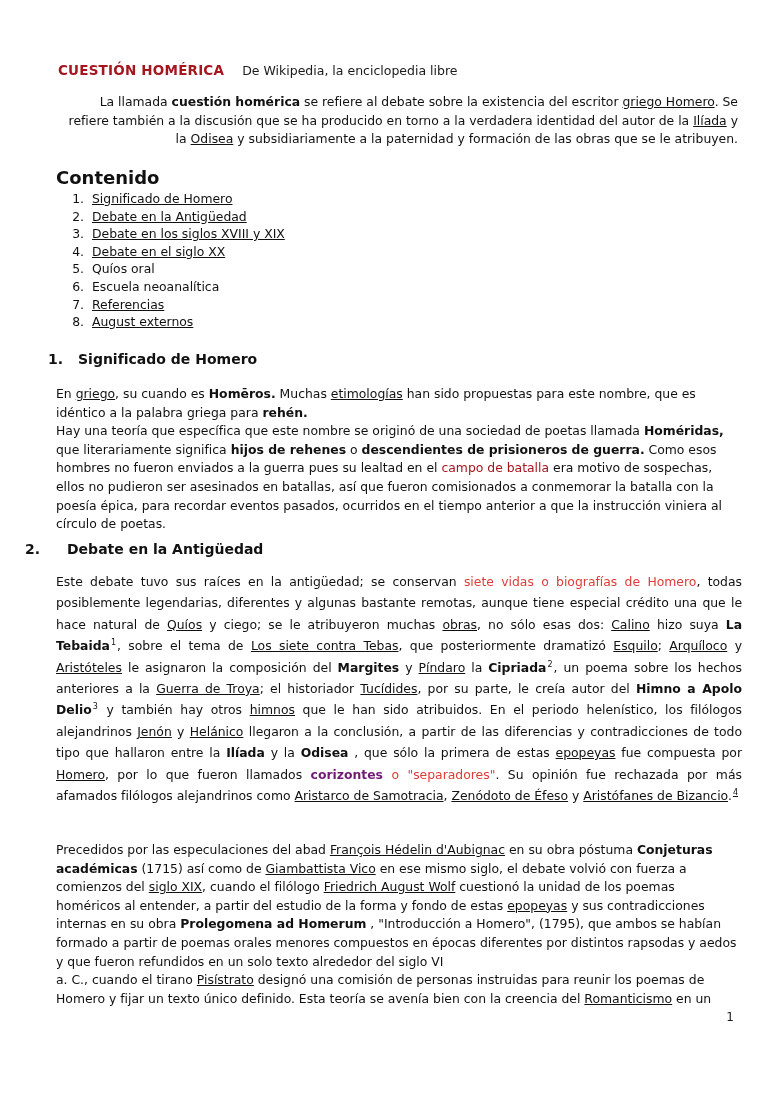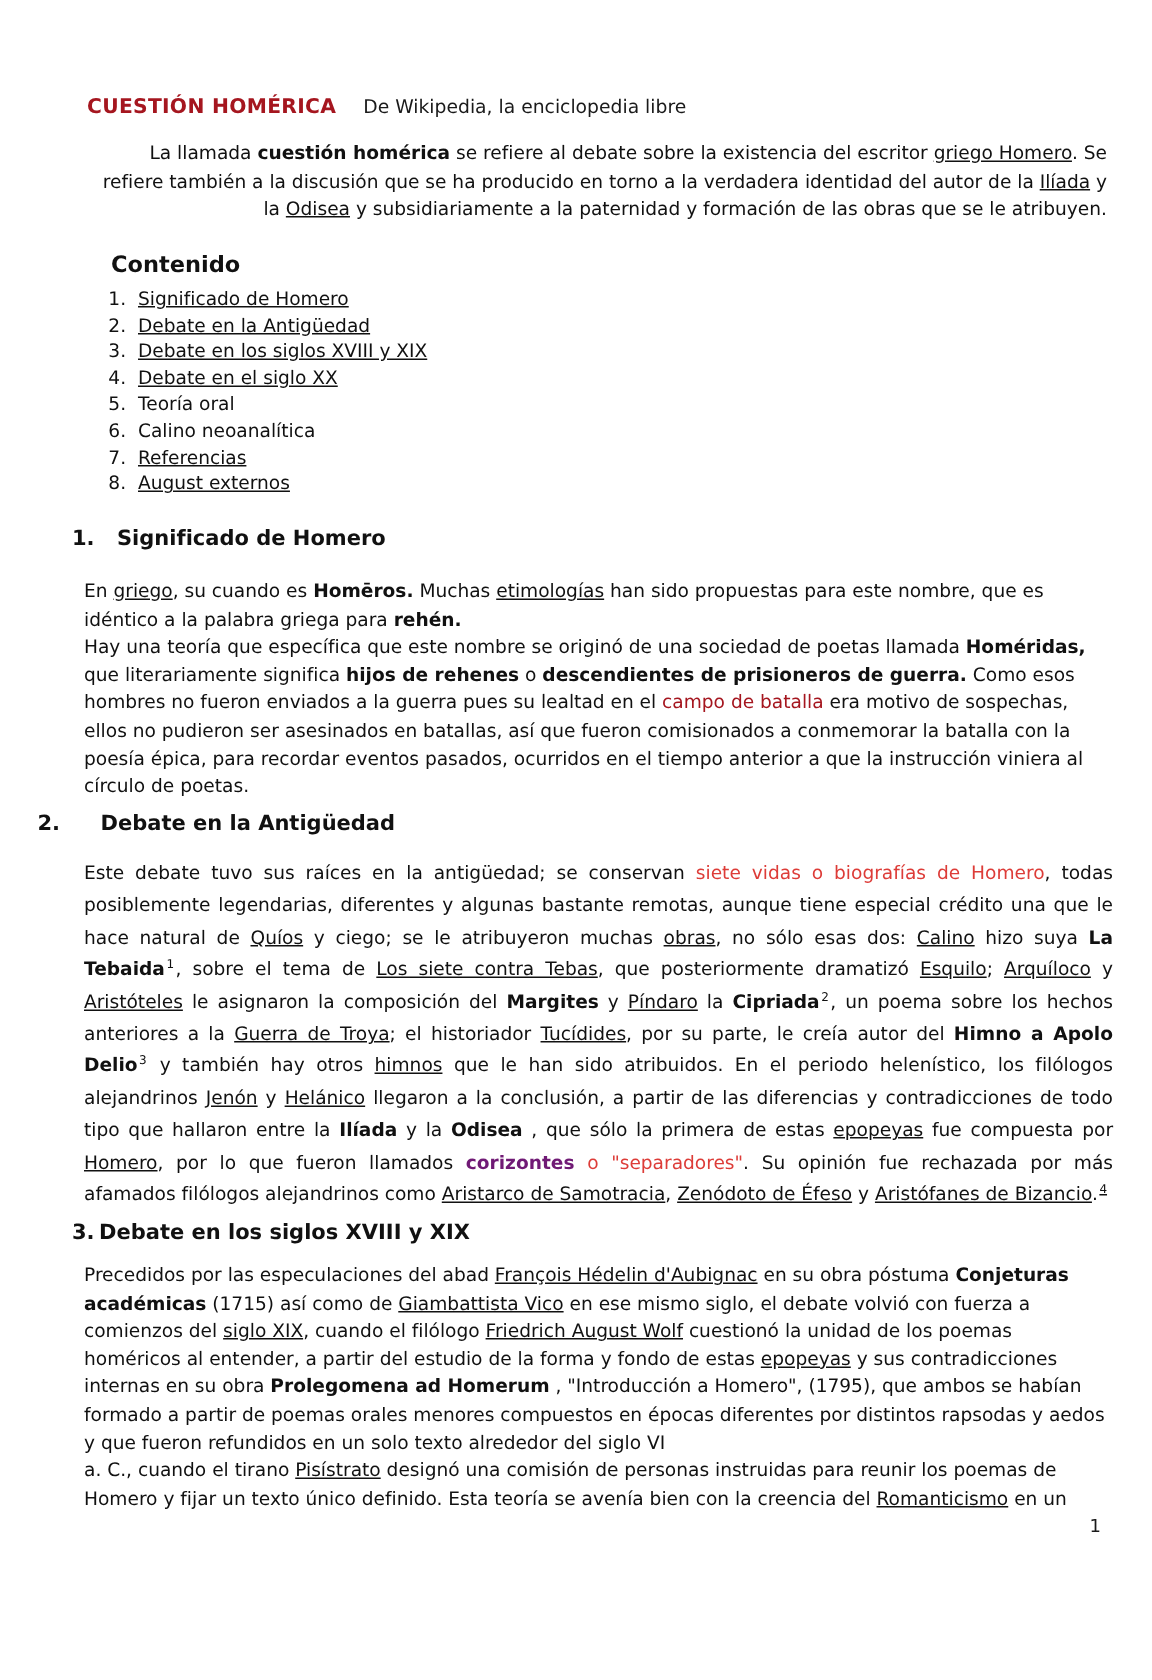--- a/index.html
+++ b/index.html
@@ -56,23 +56,23 @@
   .lead {
     left: 56px;
     top: 93px;
     width: 682px;
     text-align: right;
   }
 
   
   .contenido-head {
     position: absolute;
-    left: 74px;
+    left: 56px;
     top: 167px;
-    font-size: 15px;
+    font-size: 18px;
     font-weight: bold;
   }
   ol.toc {
     position: absolute;
     left: 56px;
     top: 190px;
     margin: 0;
     padding-left: 32px;
     font-size: 12.4px;
     line-height: 17.6px;
@@ -162,22 +162,22 @@
     <span>La llamada </span><b>cuestión homérica</b><span> se refiere al debate sobre la existencia del escritor </span><span class="u">griego Homero</span><span>. Se refiere también a la discusión que se ha producido en torno a la verdadera identidad del autor de la </span><span class="u">Ilíada</span><span> y la </span><span class="u">Odisea</span><span> y subsidiariamente a la paternidad y formación de las obras que se le atribuyen.</span>
   </div>
 
   <div class="contenido-head">Contenido</div>
 
   <ol class="toc">
     <li><span class="lnk">Significado de Homero </span></li>
     <li><span class="lnk">Debate en la Antigüedad </span></li>
     <li><span class="lnk">Debate en los siglos XVIII y XIX </span></li>
     <li><span class="lnk">Debate en el siglo XX </span></li>
-    <li><span class="plain">Teoría oral</span></li>
-    <li><span class="plain">Calino neoanalítica</span></li>
+    <li><span class="plain">Quíos oral</span></li>
+    <li><span class="plain">Escuela neoanalítica</span></li>
     <li><span class="lnk">Referencias </span></li>
     <li><span class="lnk">August externos </span></li>
   </ol>
 
   <div class="sec-head sec1">
     <span class="num">1.</span><span>Significado de Homero</span>
   </div>
 
   <div class="para body1">
     <span>En </span><span class="u">griego</span><span>, su cuando es </span><b>Homēros.</b><span> Muchas </span><span class="u">etimologías</span><span> han sido propuestas para este nombre, que es idéntico a la palabra griega para </span><b>rehén.</b><br>
@@ -185,23 +185,20 @@
   </div>
 
   <div class="sec-head sec2">
     <span class="num">2.</span><span>Debate en la Antigüedad</span>
   </div>
 
   <div class="para body2">
     <span>Este debate tuvo sus raíces en la antigüedad; se conservan </span><span class="red">siete vidas o biografías de Homero</span><span>, todas posiblemente legendarias, diferentes y algunas bastante remotas, aunque tiene especial crédito una que le hace natural de </span><span class="u">Quíos</span><span> y ciego; se le atribuyeron muchas </span><span class="u">obras</span><span>, no sólo esas dos: </span><span class="u">Calino</span><span> hizo suya </span><b>La Tebaida</b><sup class="fn">1</sup><span>, sobre el tema de </span><span class="u">Los siete contra Tebas</span><span>, que posteriormente dramatizó </span><span class="u">Esquilo</span><span>; </span><span class="u">Arquíloco</span><span> y </span><span class="u">Aristóteles</span><span> le asignaron la composición del </span><b>Margites</b><span> y </span><span class="u">Píndaro</span><span> la </span><b>Cipriada</b><sup class="fn">2</sup><span>, un poema sobre los hechos anteriores a la </span><span class="u">Guerra de Troya</span><span>; el historiador </span><span class="u">Tucídides</span><span>, por su parte, le creía autor del </span><b>Himno a Apolo Delio</b><sup class="fn">3</sup><span> y también hay otros </span><span class="u">himnos</span><span> que le han sido atribuidos. En el periodo helenístico, los filólogos alejandrinos </span><span class="u">Jenón</span><span> y </span><span class="u">Helánico</span><span> llegaron a la conclusión, a partir de las diferencias y contradicciones de todo tipo que hallaron entre la </span><b>Ilíada</b><span> y la </span><b>Odisea</b><span> , que sólo la primera de estas </span><span class="u">epopeyas</span><span> fue compuesta por </span><span class="u">Homero</span><span>, por lo que fueron llamados </span><span class="red-dark">corizontes</span><span class="red"> o "separadores"</span><span>. Su opinión fue rechazada por más afamados filólogos alejandrinos como </span><span class="u">Aristarco de Samotracia</span><span>, </span><span class="u">Zenódoto de Éfeso</span><span> y </span><span class="u">Aristófanes de Bizancio</span><span>.</span><sup class="fn u">4</sup>
   </div>
 
-  <div class="sec-head sec3">
-    <span class="num">3.</span><span>Debate en los siglos XVIII y XIX</span>
-  </div>
 
   <div class="para body3">
     <span>Precedidos por las especulaciones del abad </span><span class="u">François Hédelin d'Aubignac</span><span> en su obra póstuma </span><b>Conjeturas académicas</b><span> (1715) así como de </span><span class="u">Giambattista Vico</span><span> en ese mismo siglo, el debate volvió con fuerza a comienzos del </span><span class="u">siglo XIX</span><span>, cuando el filólogo </span><span class="u">Friedrich August Wolf</span><span> cuestionó la unidad de los poemas homéricos al entender, a partir del estudio de la forma y fondo de estas </span><span class="u">epopeyas</span><span> y sus contradicciones internas en su obra </span><b>Prolegomena ad Homerum</b><span> , "Introducción a Homero", (1795), que ambos se habían formado a partir de poemas orales menores compuestos en épocas diferentes por distintos rapsodas y aedos y que fueron refundidos en un solo texto alrededor del siglo VI</span><br>
     <span>a. C., cuando el tirano </span><span class="u">Pisístrato</span><span> designó una comisión de personas instruidas para reunir los poemas de Homero y fijar un texto único definido. Esta teoría se avenía bien con la creencia del </span><span class="u">Romanticismo</span><span> en un</span>
   </div>
 
   <div class="page-number">1</div>
 
 </div>
 

